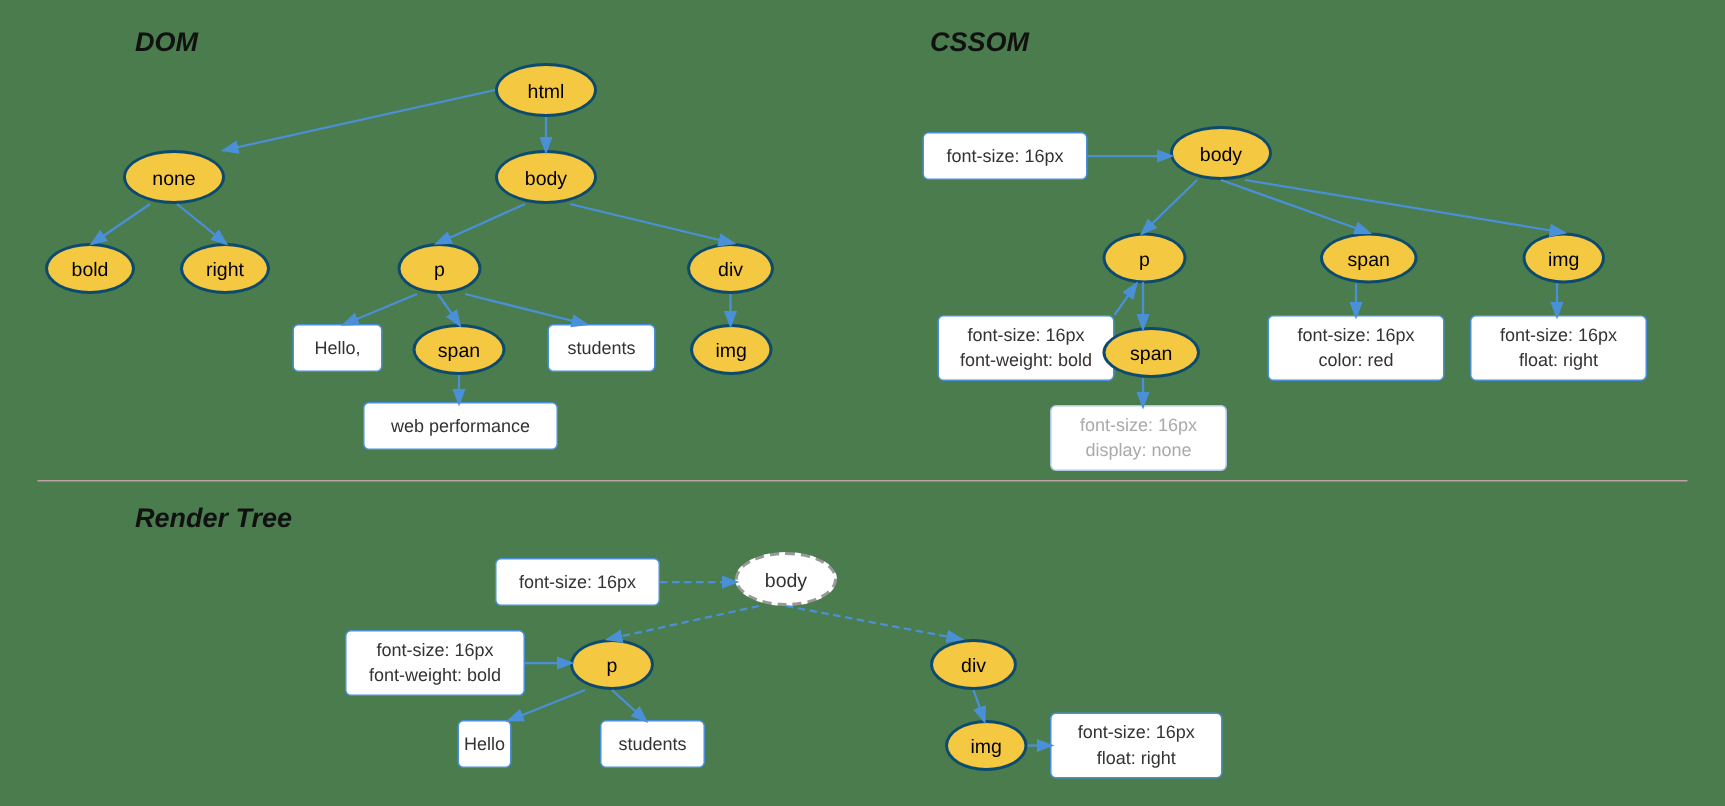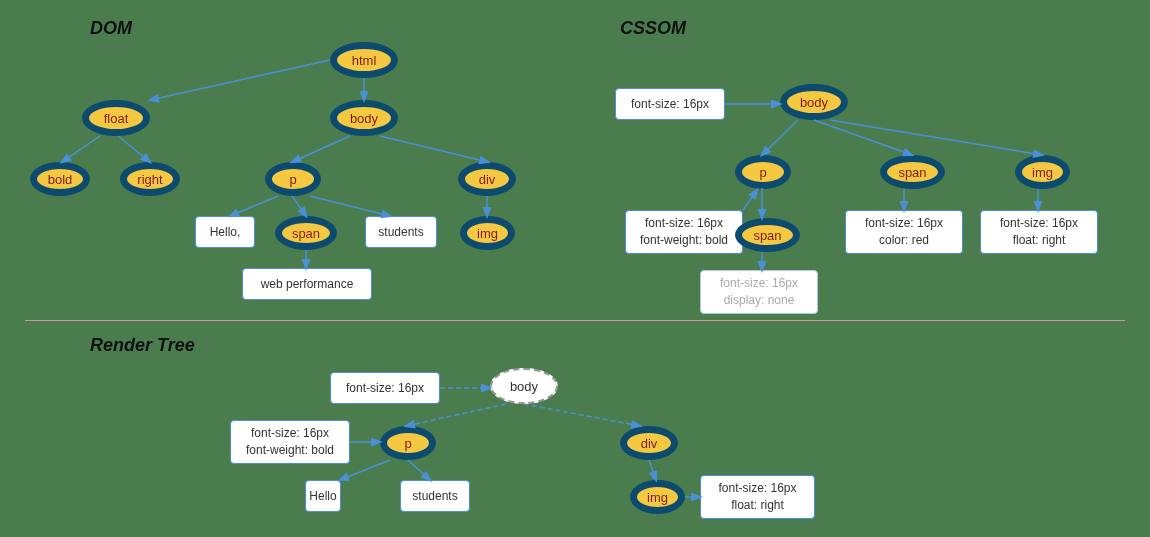--- a/index.html
+++ b/index.html
@@ -23,28 +23,28 @@
       position: absolute;
       top: 0; left: 0;
       width: 1150px;
       height: 537px;
       pointer-events: none;
     }
 
     .node-oval {
       position: absolute;
       background: #f5c842;
-      border: 7px solid #0c4a6e;
+      border: 2px solid #0c4a6e;
       border-radius: 50%;
       display: flex;
       align-items: center;
       justify-content: center;
       font-size: 13px;
       font-weight: normal;
-      color: #7f1d1d;
+      color: #000000;
       text-align: center;
     }
 
     .node-oval.dashed {
       background: #fff;
       border: 2px dashed #999;
       color: #333;
     }
 
     .node-box {
@@ -89,21 +89,21 @@
 <div class="diagram-container">
 
   <div class="section-title" style="left:90px; top:18px;">DOM</div>
   <div class="section-title" style="left:620px; top:18px;">CSSOM</div>
   <div class="section-title" style="left:90px; top:335px;">Render Tree</div>
 
   <hr class="divider-line" style="top:320px;">
 
   <div class="node-oval" style="width:68px;height:36px;left:330px;top:42px;">html</div>
 
-  <div class="node-oval" style="width:68px;height:36px;left:82px;top:100px;">float</div>
+  <div class="node-oval" style="width:68px;height:36px;left:82px;top:100px;">none</div>
 
   <div class="node-oval" style="width:68px;height:36px;left:330px;top:100px;">body</div>
 
   <div class="node-oval" style="width:60px;height:34px;left:30px;top:162px;">bold</div>
 
   <div class="node-oval" style="width:60px;height:34px;left:120px;top:162px;">right</div>
 
   <div class="node-oval" style="width:56px;height:34px;left:265px;top:162px;">p</div>
 
   <div class="node-oval" style="width:58px;height:34px;left:458px;top:162px;">div</div>

